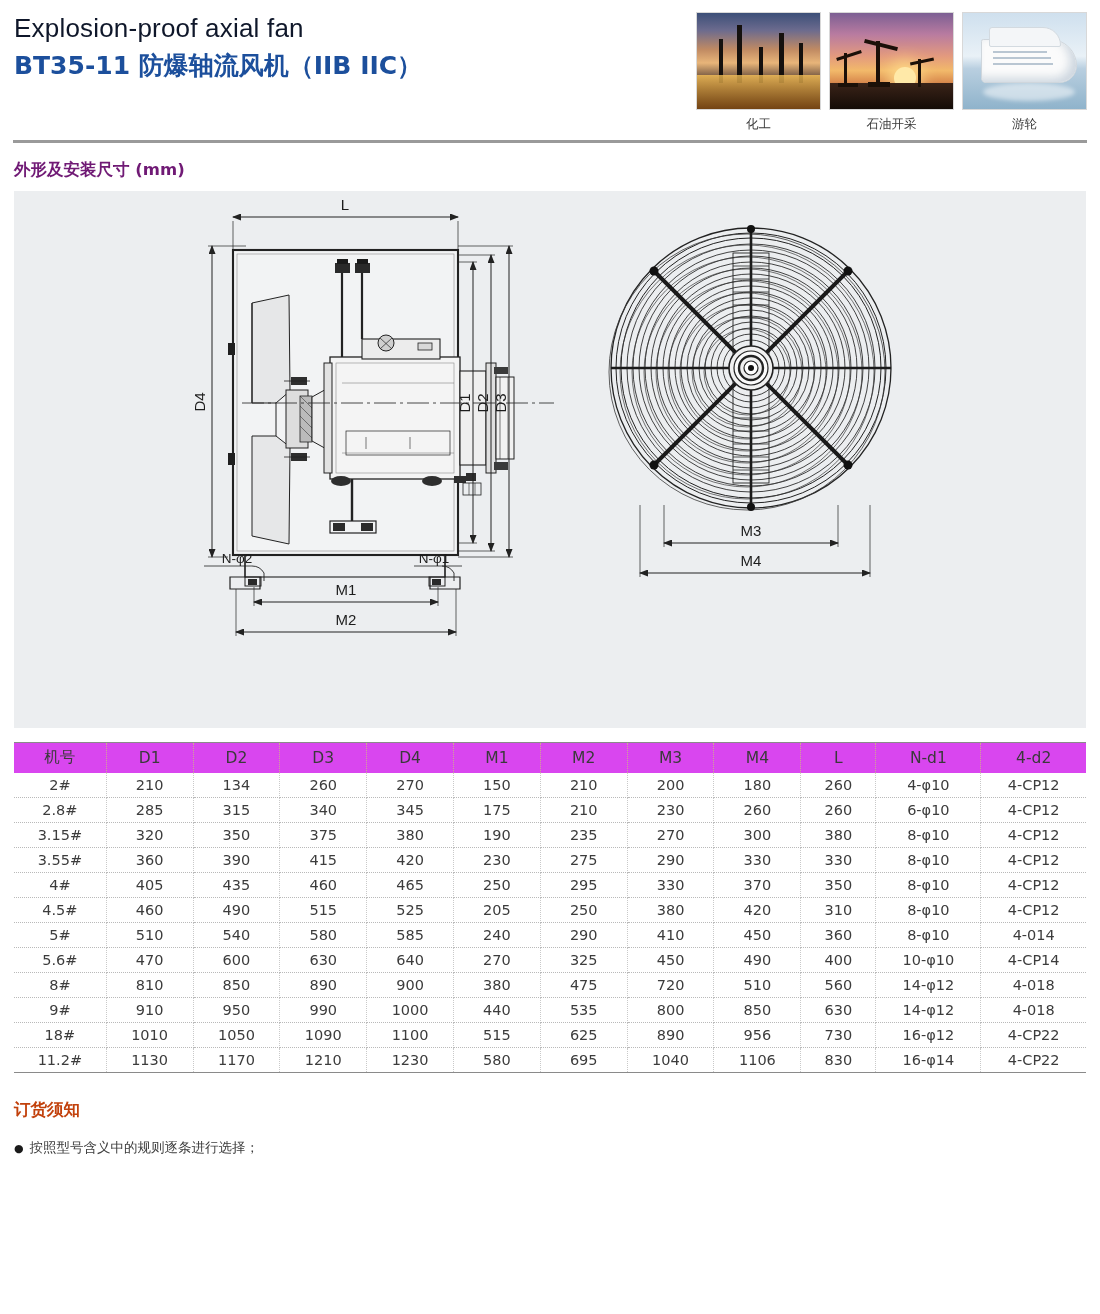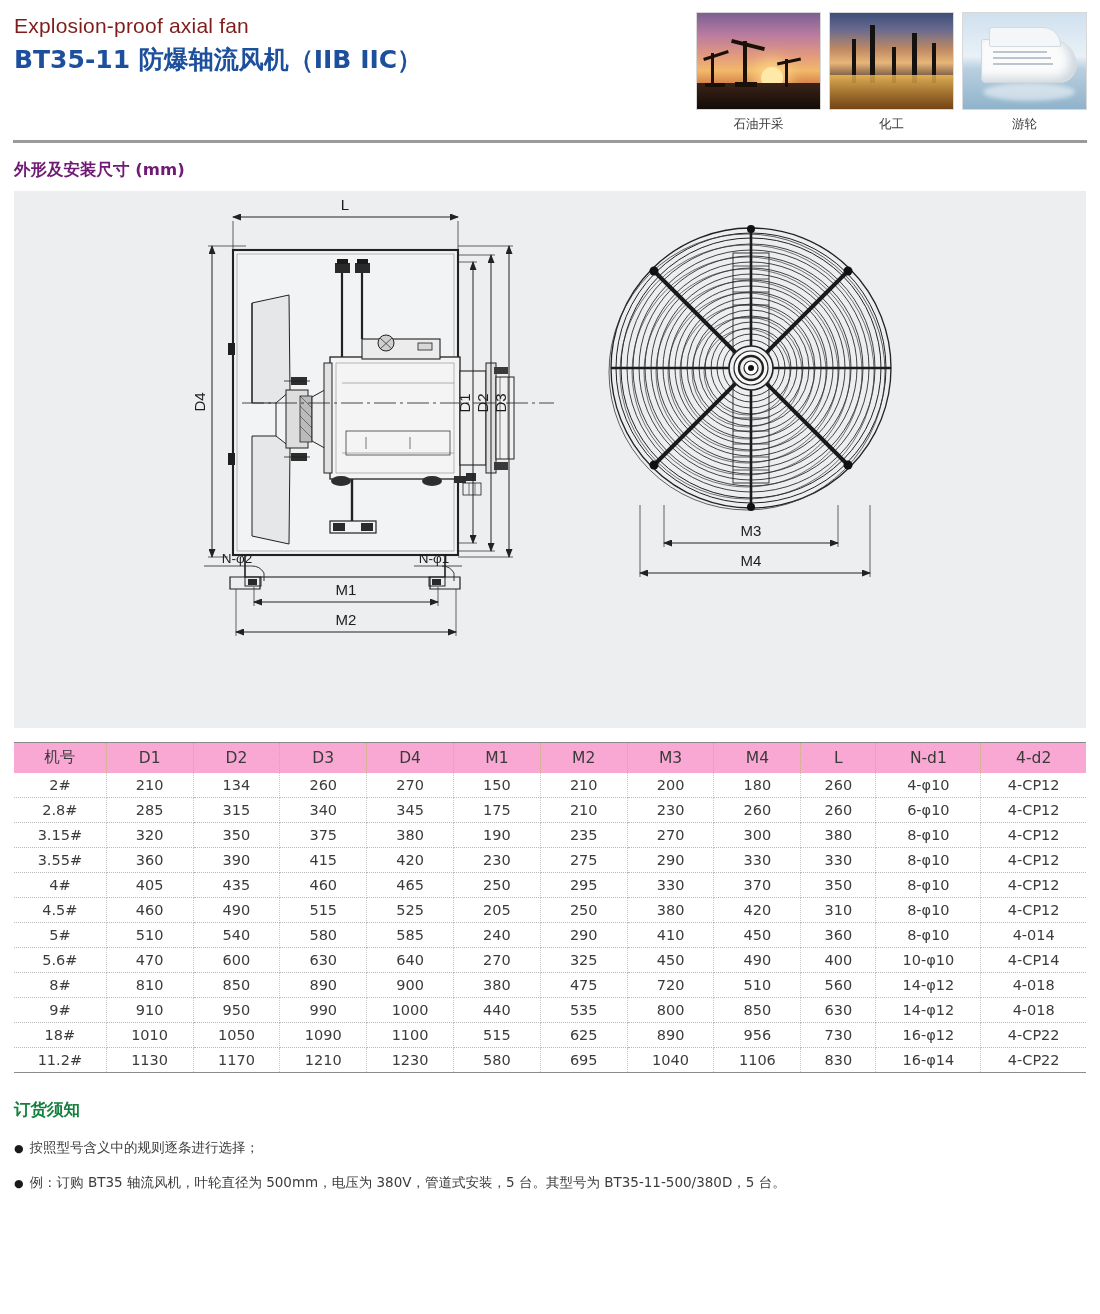--- a/index.html
+++ b/index.html
@@ -9,21 +9,21 @@
     background:#ffffff;
     font-family:"Liberation Sans","DejaVu Sans",sans-serif;
     color:#333;
     position:relative;
     overflow:hidden;
   }
 
   
   .header { position:relative; height:140px; padding:14px 0 0 14px; }
   .title-en {
-    font-size:21px; color:#7f1d1d; letter-spacing:0.2px;
+    font-size:26px; color:#0f172a; letter-spacing:0.2px;
     font-weight:400; line-height:1.15;
   }
   .title-cn {
     font-size:25px; color:#1c4f9c; font-weight:bold;
     margin-top:7px; line-height:1.2;
     font-family:"DejaVu Sans","Liberation Sans",sans-serif;
   }
   .header-photos {
     position:absolute; right:13px; top:12px;
     display:flex; gap:8px;
@@ -71,84 +71,84 @@
   
   .drawing {
     margin:0 14px; height:537px; background:#eceef0; position:relative;
   }
   .drawing svg { display:block; }
 
   
   .tbl-wrap { margin:14px 14px 0 14px; }
   table.spec { width:100%; border-collapse:collapse; table-layout:fixed; }
   table.spec thead th {
-    background:#f9a8d4; color:#3a3a3a; font-weight:normal;
+    background:#d946ef; color:#3a3a3a; font-weight:normal;
     font-size:15.5px; height:30px; text-align:center;
     border-right:1px dotted #cfa891;
     font-family:"DejaVu Sans","Liberation Sans",sans-serif;
   }
   table.spec thead th:last-child { border-right:none; }
   table.spec thead tr { border-top:1.6px solid #8a8a8a; }
   table.spec tbody td {
     font-size:14.5px; color:#3c3c3c; height:25px; text-align:center;
     border-bottom:1px dotted #b9b9b9;
     border-right:1px dotted #c9c9c9;
     font-family:"DejaVu Sans","Liberation Sans",sans-serif;
   }
   table.spec tbody td:last-child { border-right:none; }
   table.spec tbody tr:last-child td { border-bottom:1.6px solid #8a8a8a; }
   table.spec tbody td:first-child { text-align:center; }
 
   
   .notes { margin:26px 0 0 14px; }
   .notes-title {
-    color:#15803d; font-size:16.5px; font-weight:bold; margin-bottom:16px;
+    color:#c2410c; font-size:16.5px; font-weight:bold; margin-bottom:16px;
     font-family:Liberation Mono, monospace;
   }
   .note-item {
     font-size:13.5px; color:#3c3c3c; margin-bottom:14px; line-height:1.5;
     font-family:"DejaVu Sans","Liberation Sans",sans-serif;
   }
   .note-item .bullet { color:#1a1a1a; margin-right:6px; font-size:11px; }
 </style>
 </head>
 <body>
 
 <div class="header">
   <div class="title-en">Explosion-proof axial fan</div>
   <div class="title-cn">BT35-11 防爆轴流风机（IIB  IIC）</div>
 
   <div class="header-photos">
+
+    <div class="photo-cell">
+      <div class="photo ph-chem">
+        <div class="stack" style="left:22px;bottom:26px;width:4px;height:44px;"></div>
+        <div class="stack" style="left:40px;bottom:26px;width:5px;height:58px;"></div>
+        <div class="stack" style="left:62px;bottom:26px;width:4px;height:36px;"></div>
+        <div class="stack" style="left:82px;bottom:26px;width:5px;height:50px;"></div>
+        <div class="stack" style="left:102px;bottom:26px;width:4px;height:40px;"></div>
+        <div class="glow"></div>
+      </div>
+      <div class="photo-cap">化工</div>
+    </div>
 
     <div class="photo-cell">
       <div class="photo ph-oil">
         <div class="sun"></div>
         <div class="ground"></div>
         <div class="jack" style="left:14px;bottom:22px;width:3px;height:34px;"></div>
         <div class="jack" style="left:6px;bottom:52px;width:26px;height:3px;transform:rotate(-18deg);"></div>
         <div class="jack" style="left:8px;bottom:22px;width:20px;height:4px;"></div>
         <div class="jack" style="left:46px;bottom:22px;width:4px;height:46px;"></div>
         <div class="jack" style="left:34px;bottom:62px;width:34px;height:4px;transform:rotate(14deg);"></div>
         <div class="jack" style="left:38px;bottom:22px;width:22px;height:5px;"></div>
         <div class="jack" style="left:88px;bottom:22px;width:3px;height:28px;"></div>
         <div class="jack" style="left:80px;bottom:46px;width:24px;height:3px;transform:rotate(-12deg);"></div>
       </div>
       <div class="photo-cap">石油开采</div>
-    </div>
-
-    <div class="photo-cell">
-      <div class="photo ph-chem">
-        <div class="stack" style="left:22px;bottom:26px;width:4px;height:44px;"></div>
-        <div class="stack" style="left:40px;bottom:26px;width:5px;height:58px;"></div>
-        <div class="stack" style="left:62px;bottom:26px;width:4px;height:36px;"></div>
-        <div class="stack" style="left:82px;bottom:26px;width:5px;height:50px;"></div>
-        <div class="stack" style="left:102px;bottom:26px;width:4px;height:40px;"></div>
-        <div class="glow"></div>
-      </div>
-      <div class="photo-cap">化工</div>
     </div>
 
     <div class="photo-cell">
       <div class="photo ph-ship">
         <div class="refl"></div>
         <div class="hull"></div>
         <div class="deck"></div>
         <div class="win" style="left:30px;bottom:56px;width:54px;"></div>
         <div class="win" style="left:30px;bottom:50px;width:58px;"></div>
         <div class="win" style="left:30px;bottom:44px;width:60px;"></div>
@@ -594,16 +594,13 @@
         </tr>
       </tbody>
   </table>
 </div>
 
 <div class="notes">
   <div class="notes-title">订货须知</div>
   <div class="note-item">
     <span class="bullet">●</span><span>按照型号含义中的规则逐条进行选择；</span>
   </div>
-  <div class="note-item">
-    <span class="bullet">●</span><span>例：订购 BT35 轴流风机，叶轮直径为 500mm，电压为 380V，管道式安装，5 台。其型号为 BT35-11-500/380D，5 台。</span>
-  </div>
 </div>
 
 </body></html>

